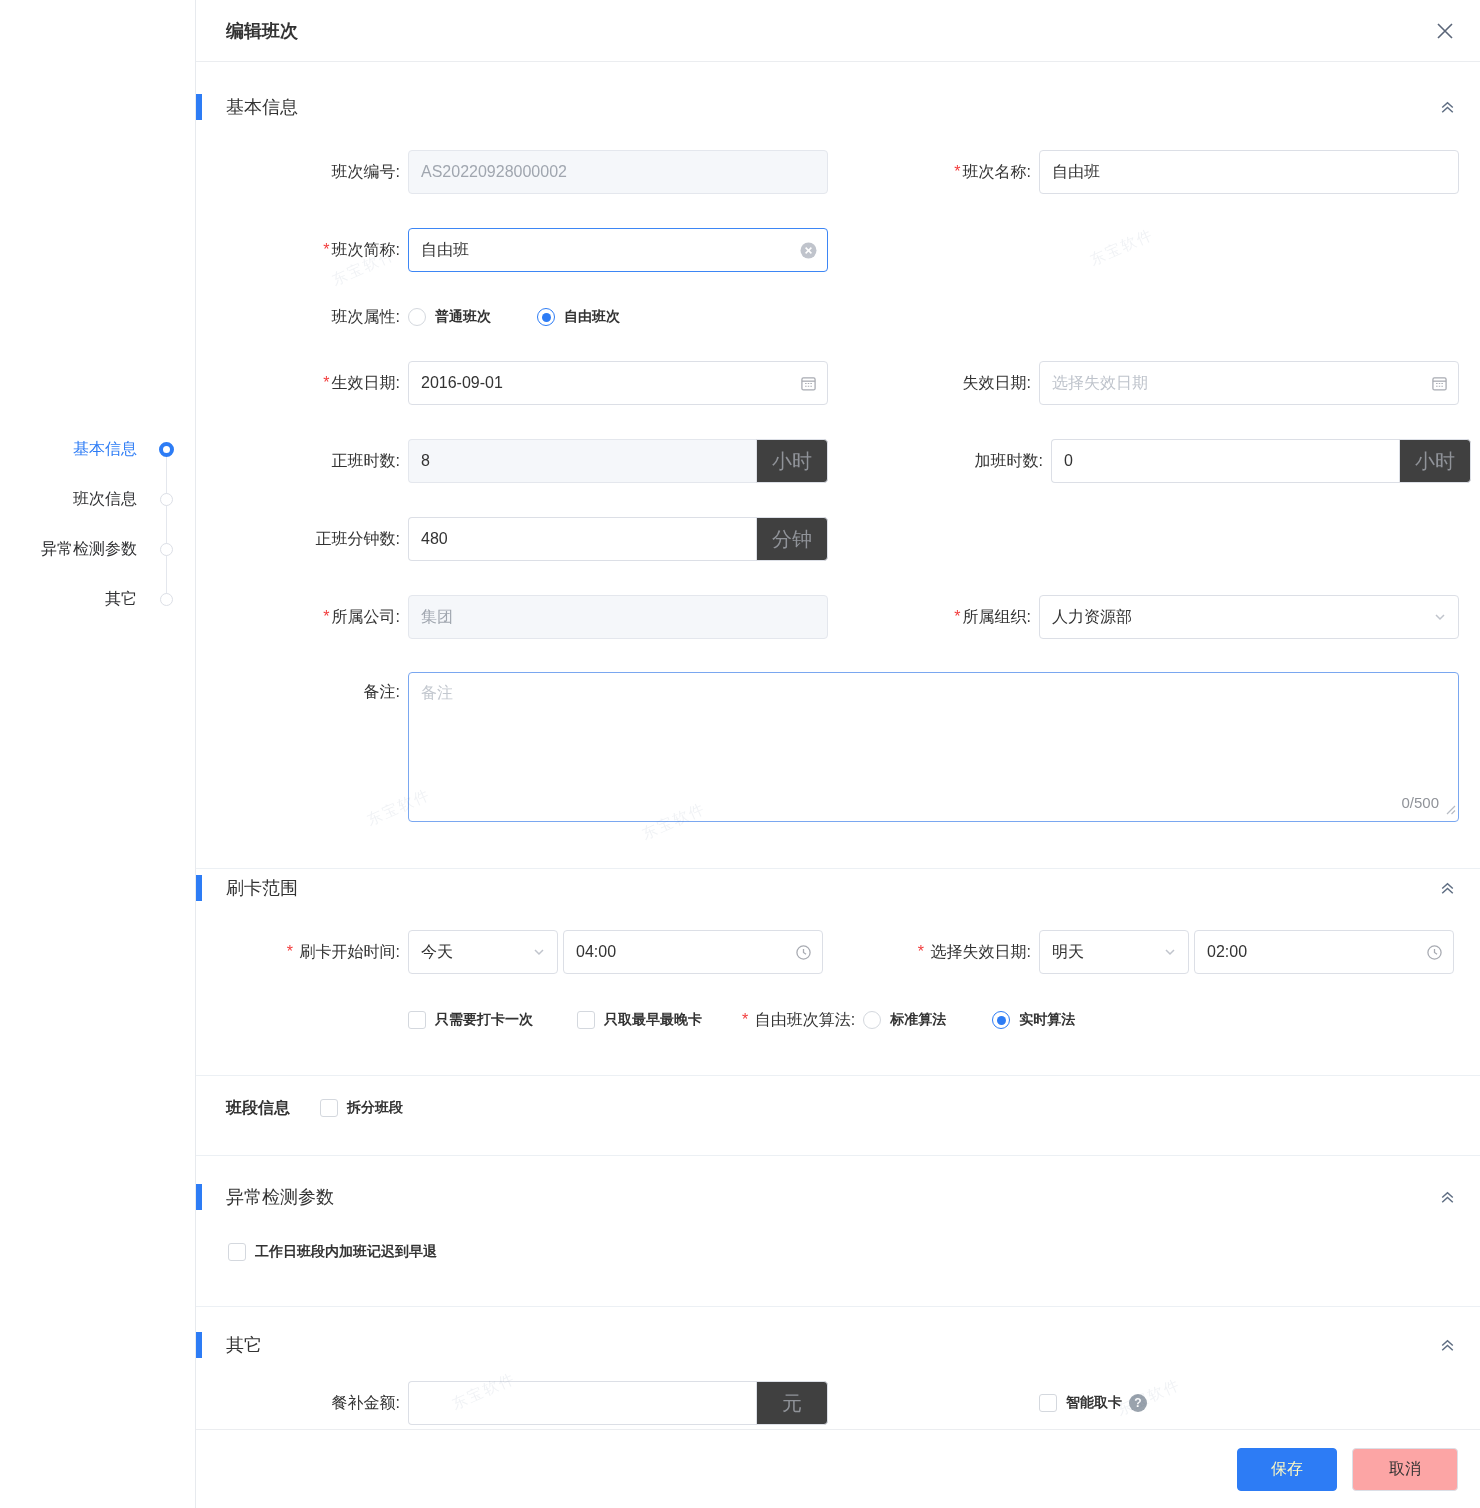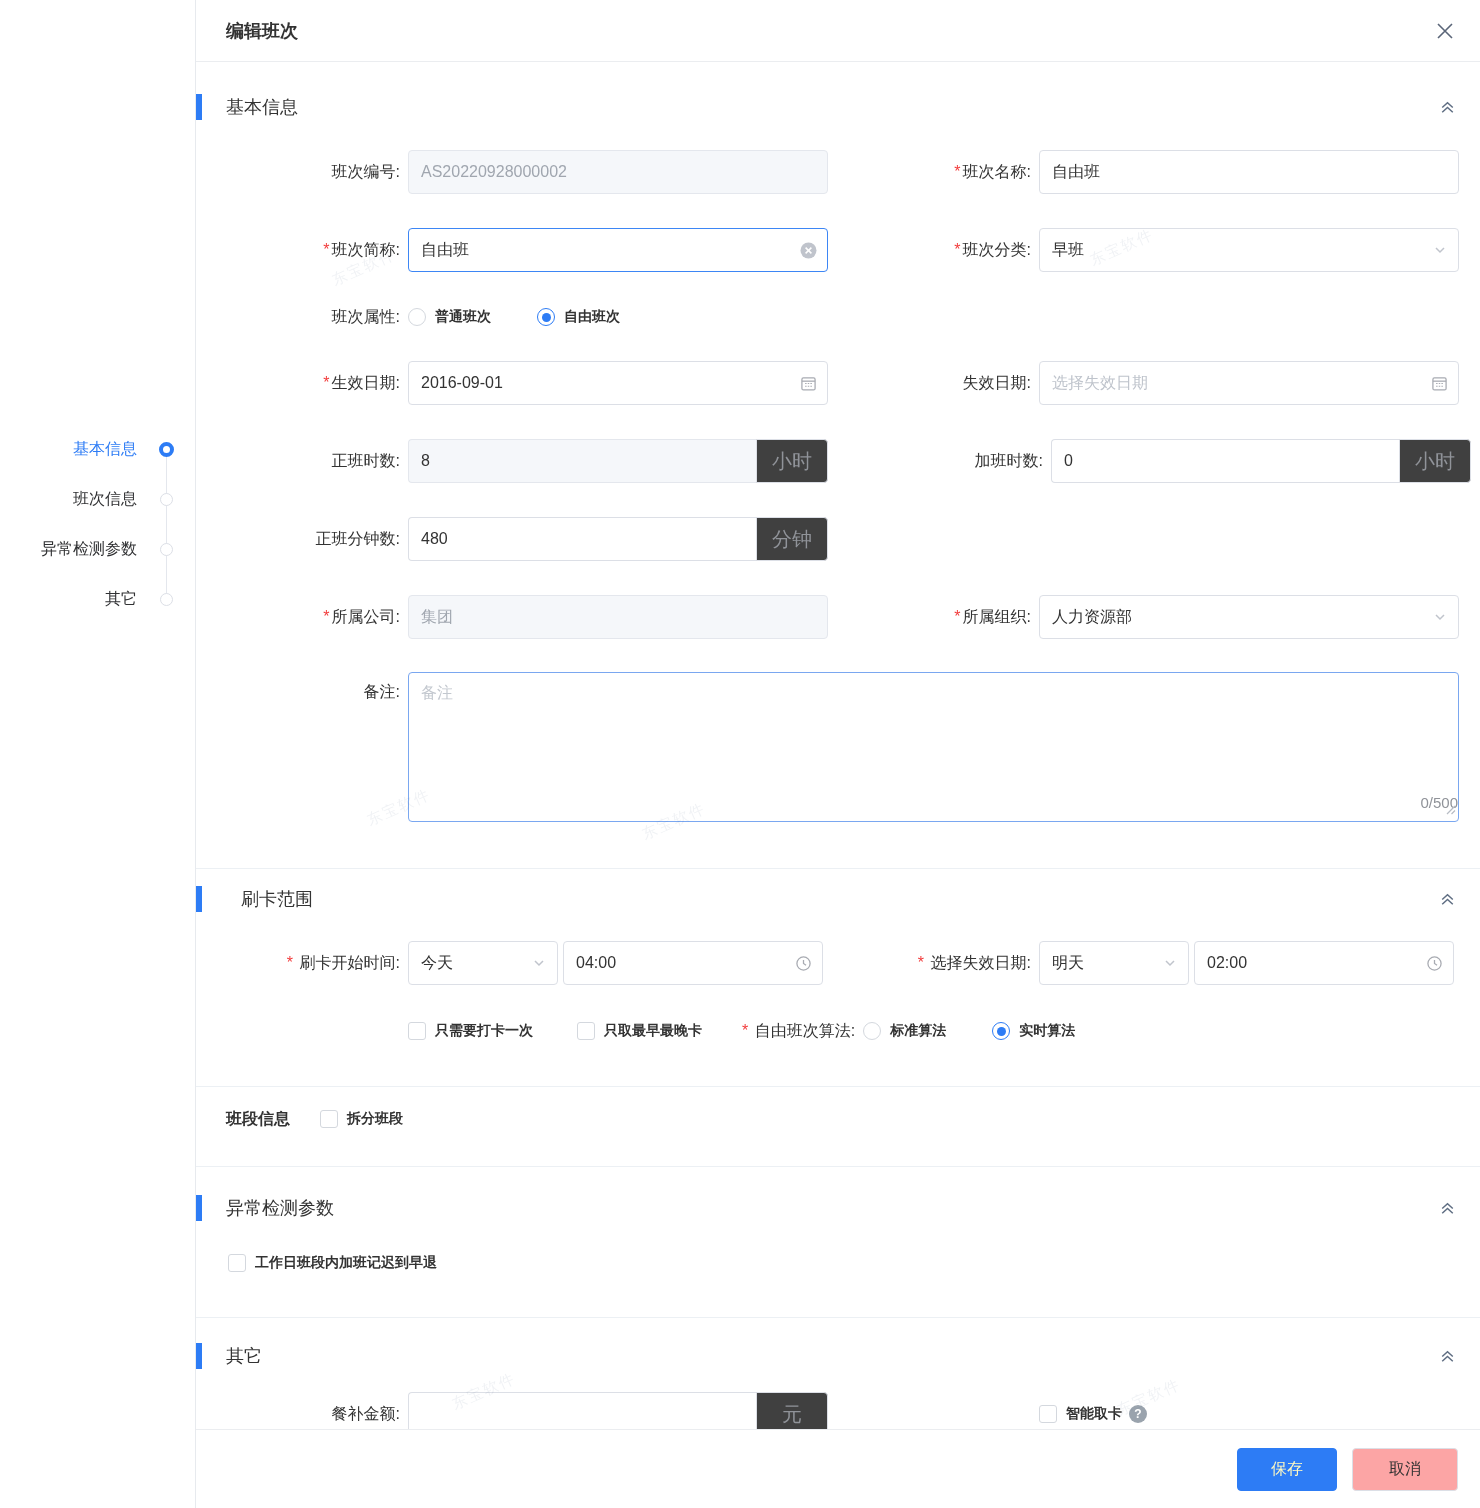--- a/index.html
+++ b/index.html
@@ -72,21 +72,21 @@
   .radio.checked .radio-circle::after { content:""; position:absolute; left:50%; top:50%; width:9px; height:9px;
         margin:-4.5px 0 0 -4.5px; border-radius:50%; background:#2d7cf5; }
   .check-box { width:18px; height:18px; border-radius:3px; border:1px solid #d4d8de; background:#fff; }
   .opt-label { font-size:14px; font-weight:600; color:#333; margin-left:9px; white-space:nowrap; }
 
   
   .remark-wrap { position:relative; width:1051px; height:150px; border:1px solid #7aa7f0; border-radius:4px; background:#fff; }
   .remark-wrap textarea { width:100%; height:100%; border:none; outline:none; resize:none; background:transparent;
        font-family:"Liberation Sans", sans-serif; font-size:16px; color:#333; padding:10px 12px; }
   .remark-wrap textarea::placeholder { color:#c3c8cf; }
-  .remark-counter { position:absolute; right:0; bottom:10px; font-size:15px; color:#909399; }
+  .remark-counter { position:absolute; right:19px; bottom:10px; font-size:15px; color:#909399; }
   .resize-handle { position:absolute; right:2px; bottom:2px; }
 
   
   .gap5 { width:5px; }
   .bold-text { font-size:16px; font-weight:600; color:#333; }
 
   
   .help-icon { width:18px; height:18px; border-radius:50%; background:#9aa3ad; color:#fff; font-size:12px;
                font-weight:700; display:flex; align-items:center; justify-content:center; margin-left:7px; cursor:pointer; }
 
@@ -175,31 +175,20 @@
 
       <div class="form-row" style="margin-top:34px;">
         <div class="form-item">
           <span class="lbl lbl1"><span class="star">*</span><span>班次简称:</span></span>
           <span class="ctl w420 focused">
             <input class="has-suffix" value="自由班" style="">
             <span class="suffix-icon">
               <svg width="17" height="17" viewBox="0 0 17 17">
                   <circle cx="8.5" cy="8.5" r="8" fill="#c0c4cc"></circle>
                   <path d="M5.6 5.6 L11.4 11.4 M11.4 5.6 L5.6 11.4" stroke="#fff" stroke-width="1.5"></path>
-                </svg>
-            </span>
-          </span>
-        </div>
-        <div class="form-item">
-          <span class="lbl lbl2"><span class="star">*</span><span>班次分类:</span></span>
-          <span class="ctl w420">
-            <span class="select-value">早班</span>
-            <span class="suffix-icon">
-              <svg width="16" height="16" viewBox="0 0 16 16">
-                  <polyline points="4,6 8,10 12,6" fill="none" stroke="#c0c4cc" stroke-width="1.5"></polyline>
                 </svg>
             </span>
           </span>
         </div>
       </div>
 
       <div class="form-row" style="margin-top:33px; height:24px;">
         <span class="lbl lbl1"><span>班次属性:</span></span>
         <span class="radio">
           <span class="radio-circle"></span>
@@ -302,21 +291,21 @@
           <span class="remark-counter">0/500</span>
           <span class="resize-handle">
             <svg width="12" height="12" viewBox="0 0 12 12">
                 <path d="M11 3 L3 11 M11 7.5 L7.5 11" stroke="#b7bcc4" stroke-width="1.2" fill="none"></path>
               </svg>
           </span>
         </span>
       </div>
 
       <div class="hr" style="margin-top:46px;"></div>
-      <div class="sec-header" style="margin-top:16px;gap:15px;">
+      <div class="sec-header" style="margin-top:5px;">
         <span class="sec-bar"></span>
         <span class="sec-title">刷卡范围</span>
         <span class="sec-collapse">
           <svg width="19" height="19" viewBox="0 0 18 18">
               <polyline points="4,9 9,4.5 14,9" fill="none" stroke="#5e6d82" stroke-width="1.4"></polyline>
               <polyline points="4,13.5 9,9 14,13.5" fill="none" stroke="#5e6d82" stroke-width="1.4"></polyline>
             </svg>
         </span>
       </div>
 

